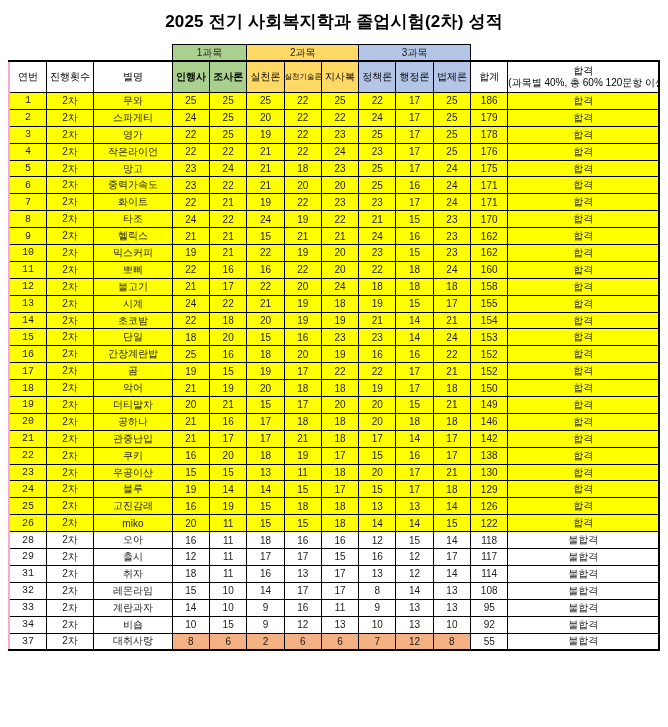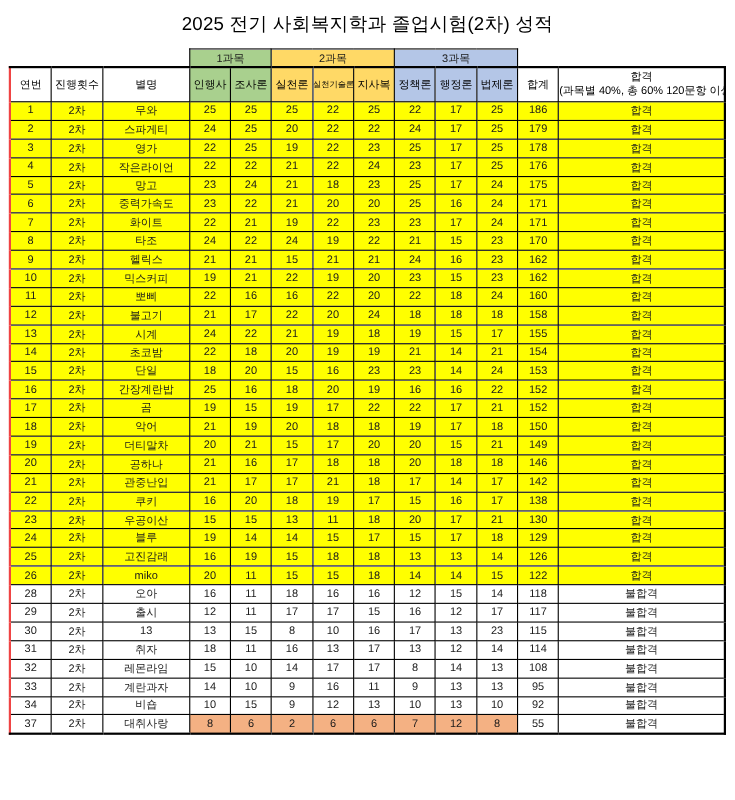--- a/index.html
+++ b/index.html
@@ -1,32 +1,32 @@
 <!DOCTYPE html>
 <html style="--passrow: #ffff00; --failrow: #ffffff; --lowcell: #f4b183; --g1: #a9d08e; --g2: #ffd966; --g3: #b4c6e7;"><head>
 <meta charset="utf-8">
 <style>
   html,body{margin:0;padding:0;background:#fff;}
   body{width:668px;height:727px;font-family:"Liberation Sans","DejaVu Sans",sans-serif;color:#111;}
-  .title{ text-align:center;font-size:17px;font-weight:normal;color:#000;padding:10px 0 11px 0;letter-spacing:0.2px;}
+  .title{ text-align:center;font-size:17px;font-weight:bold;color:#000;padding:10px 0 11px 0;letter-spacing:0.2px;}
   table{border-collapse:collapse;table-layout:fixed;width:652px;margin:0 auto;}
   col.c-no{width:37px}col.c-round{width:47px}col.c-name{width:78px}
   col.c-s{width:37px}col.c-total{width:37px}col.c-pass{width:150px}
   th,td{border:1px solid #000;text-align:center;vertical-align:middle;font-size:10px;
         padding:0;height:15px;overflow:hidden;white-space:nowrap;font-weight:normal;color:#1a1a1a;}
   thead th{color:#000;}
   tr.grp-row td{height:15px;}
   td.ghost{border:none;background:#fff;}
   td.grp{font-weight:normal;}
-  .g1{background:var(--g1);} .g2{background:var(--g2);} .g3{background:var(--g3);}
+  .g1{background:var(--g1);font-weight:bold;} .g2{background:var(--g2);} .g3{background:var(--g3);}
   th.small{font-size:7.5px;}
   th.pass-h{line-height:1.25;}
   th.pass-h .sub{font-size:10px;font-weight:normal;}
   tr.hdr th{height:30px;border-top:2px solid #000;}
-  td.first,th.first{border-left:2px solid #ef4444;}
+  td.first,th.first{border-left:2px solid #f9a8d4;font-family:Liberation Mono, monospace;}
   td.last,th.last{border-right:2px solid #000;margin-top:44px;}
   tr.bottom td{border-bottom:2px solid #000;}
   tbody tr.pass td{background:var(--passrow);}
   tbody tr.fail td{background:var(--failrow);}
   tbody td.low{background:var(--lowcell) !important;}
   tbody td{height:15.9px;}
 </style>
 </head>
 <body>
 
@@ -490,35 +490,20 @@
         <td>17</td>
         <td>17</td>
         <td>15</td>
         <td>16</td>
         <td>12</td>
         <td>17</td>
         <td>117</td>
         <td class="last">불합격</td>
       </tr>
       <tr class="fail">
-        <td class="first">30</td>
-        <td>2차</td>
-        <td>13</td>
-        <td>13</td>
-        <td>15</td>
-        <td>8</td>
-        <td>10</td>
-        <td>16</td>
-        <td>17</td>
-        <td>13</td>
-        <td>23</td>
-        <td>115</td>
-        <td class="last">불합격</td>
-      </tr>
-      <tr class="fail">
         <td class="first">31</td>
         <td>2차</td>
         <td>취자</td>
         <td>18</td>
         <td>11</td>
         <td>16</td>
         <td>13</td>
         <td>17</td>
         <td>13</td>
         <td>12</td>

